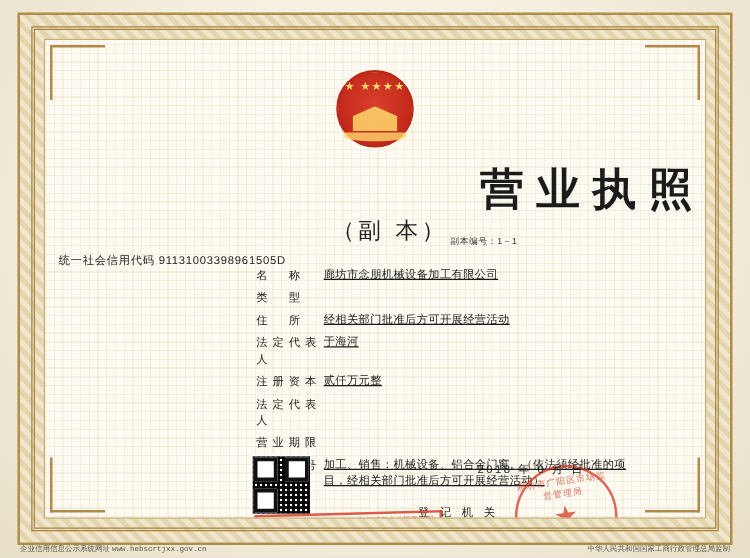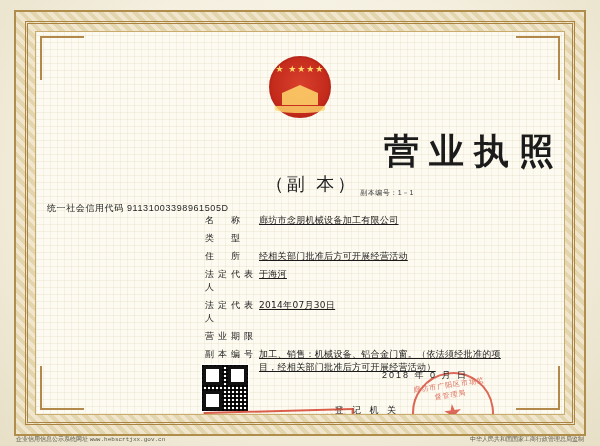--- a/index.html
+++ b/index.html
@@ -205,22 +205,25 @@
           </div>
           <div class="row">
             <div class="label">住　所</div>
             <div class="value">经相关部门批准后方可开展经营活动</div>
           </div>
           <div class="row">
             <div class="label">法定代表人</div>
             <div class="value">于海河</div>
           </div>
           <div class="row">
+            <div class="label">注册资本</div>
+            <div class="value">贰仟万元整</div>
+          </div>
+          <div class="row">
             <div class="label">法定代表人</div>
-            <div class="value">2014年07月30日</div>
           </div>
           <div class="row">
             <div class="label">营业期限</div>
             <div class="value"></div>
           </div>
           <div class="row">
             <div class="label">副本编号</div>
             <div class="value multiline">加工、销售：机械设备、铝合金门窗。（依法须经批准的项目，经相关部门批准后方可开展经营活动）</div>
           </div>
         </div>

